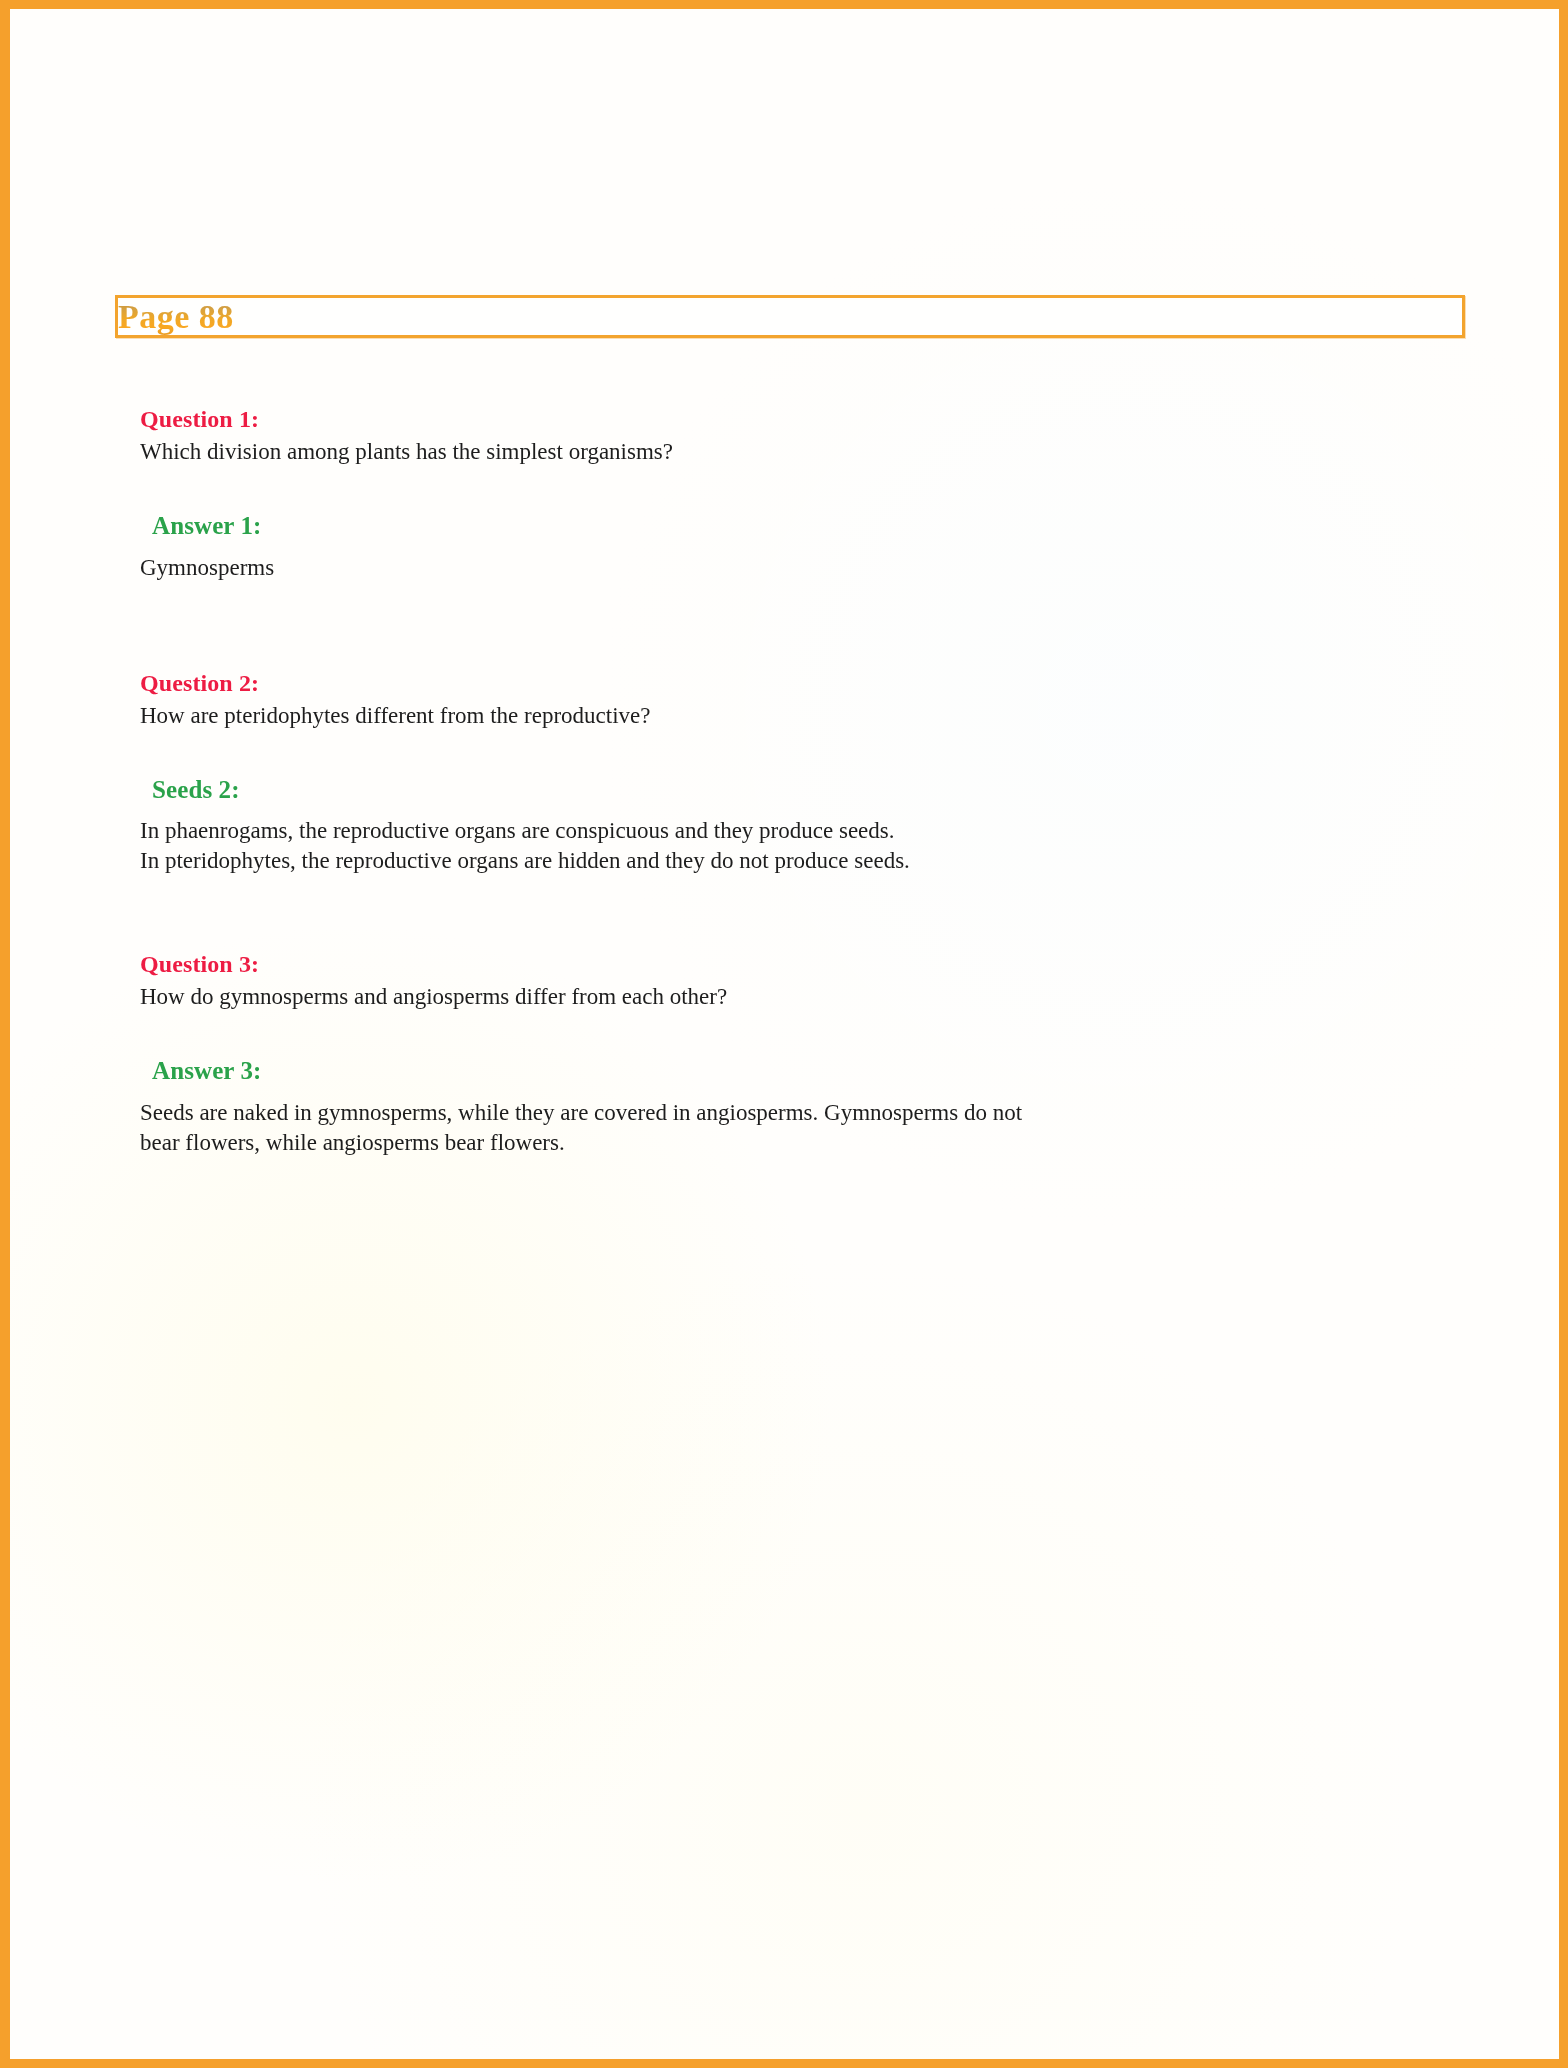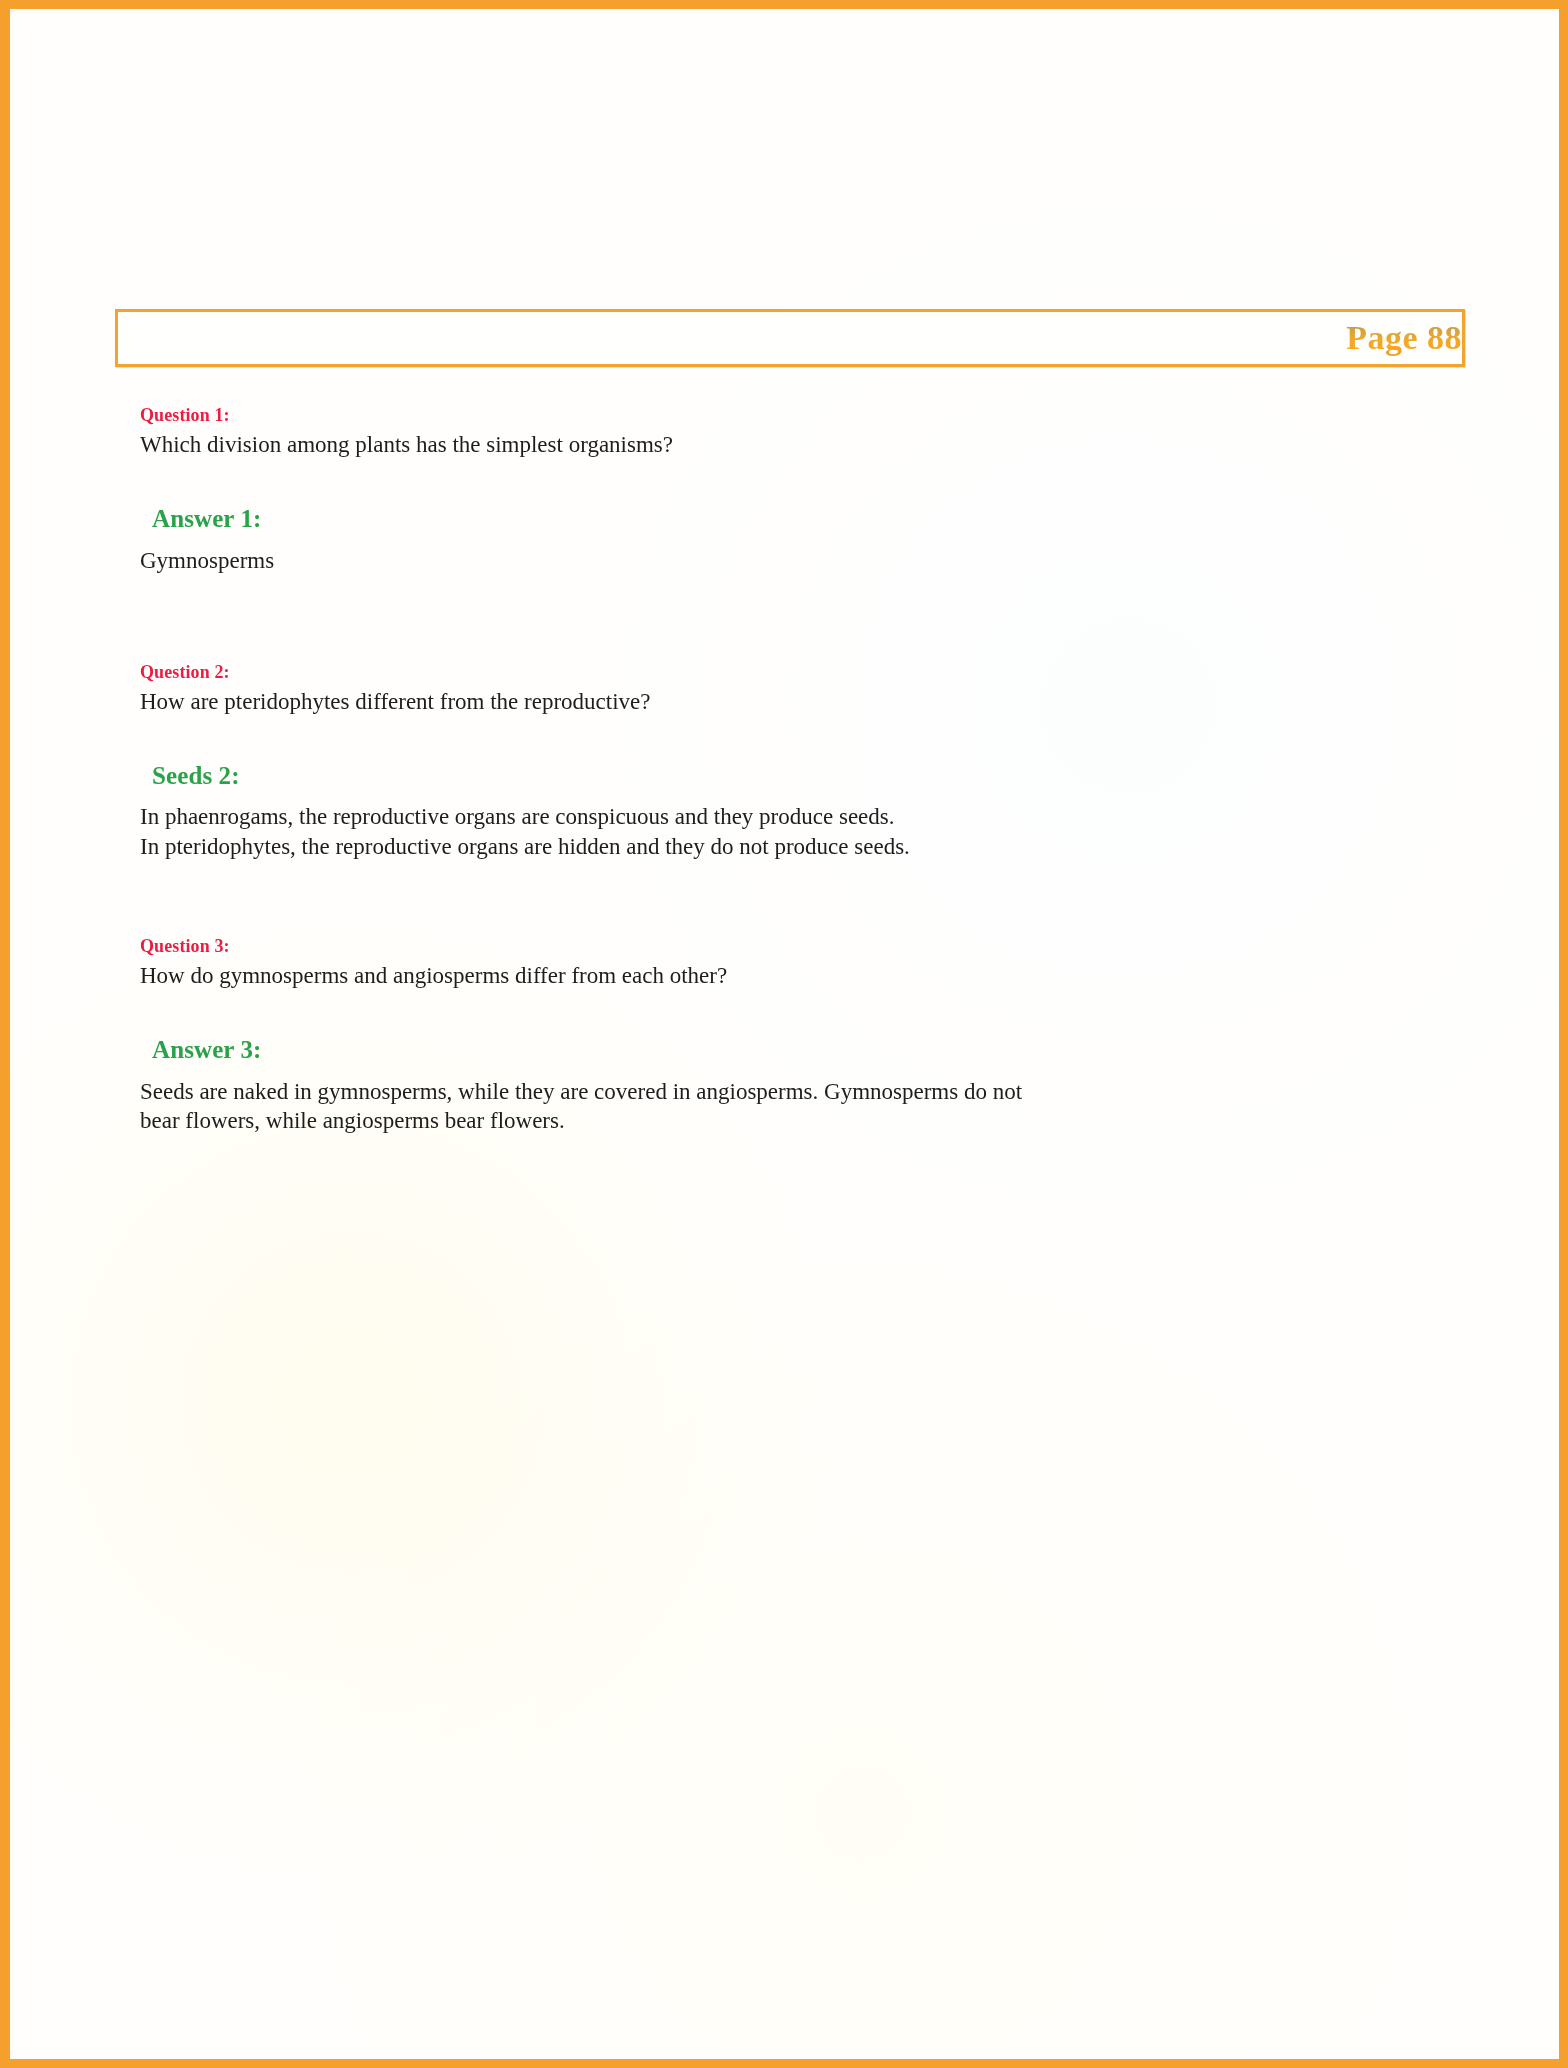--- a/index.html
+++ b/index.html
@@ -46,29 +46,29 @@
     left: 0;
     top: 0;
     right: 0;
     bottom: 0;
   }
 
   
   .header-box {
     position: absolute;
     left: 105px;
-    top: 300px;
+    top: 286px;
     width: 1350px;
-    height: 58px;
+    height: 43px;
     box-sizing: border-box;
     border: 3px solid #f3a42e;
     background: #fffffe;
     display: flex;
     align-items: center;
-    justify-content: flex-end;
+    justify-content: flex-start;
     box-shadow: 1px 1px 0 rgba(243,164,46,0.35);
   }
 
   .header-title {
     font-family: "Liberation Serif", "DejaVu Serif", serif;
     font-weight: bold;
     font-size: 34px;
     letter-spacing: 0.5px;
     background: linear-gradient(180deg, #b98a3e 0%, #d8a23f 30%, #f0a826 55%, #f9a722 78%, #e69a22 100%);
     -webkit-background-clip: text;
@@ -91,21 +91,21 @@
     width: 1300px;
   }
 
   .qa-block {
     margin: 0 0 0 0;
   }
 
   .q-label {
     font-family: "Liberation Serif", "DejaVu Serif", serif;
     font-weight: bold;
-    font-size: 18px;
+    font-size: 24px;
     color: #ed1c43;
     line-height: 1.18;
     margin: 0;
     letter-spacing: 0.1px;
   }
 
   .a-label {
     font-family: "Liberation Serif", "DejaVu Serif", serif;
     font-weight: bold;
     font-size: 25px;

